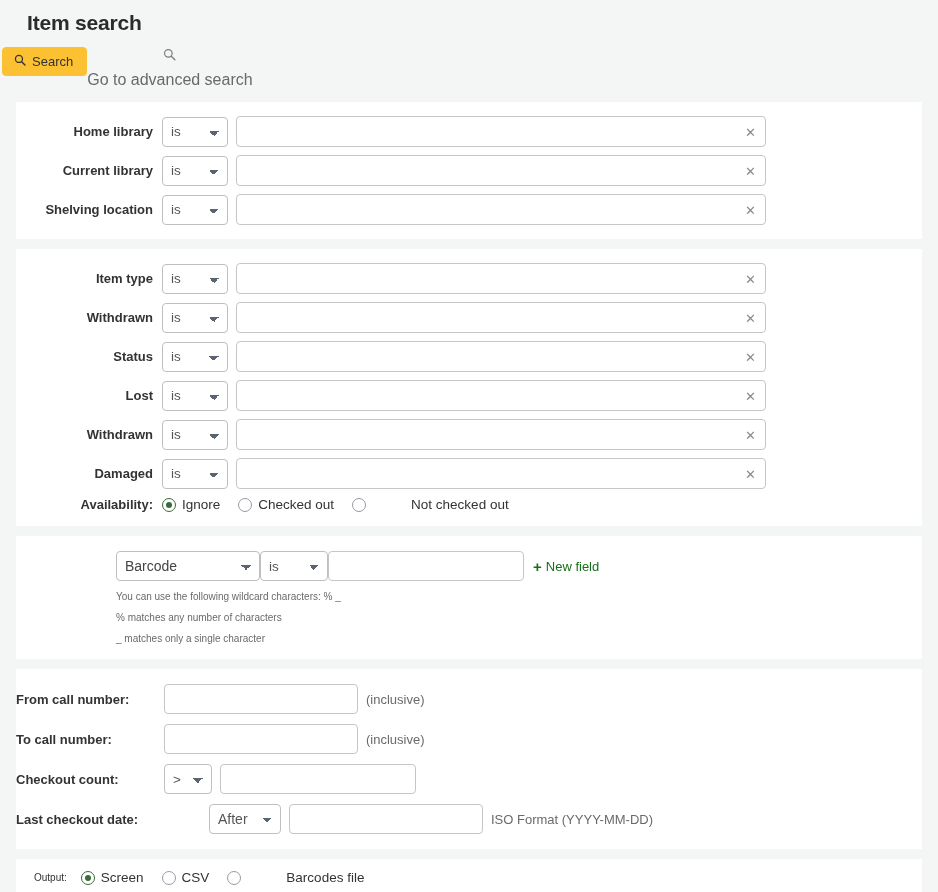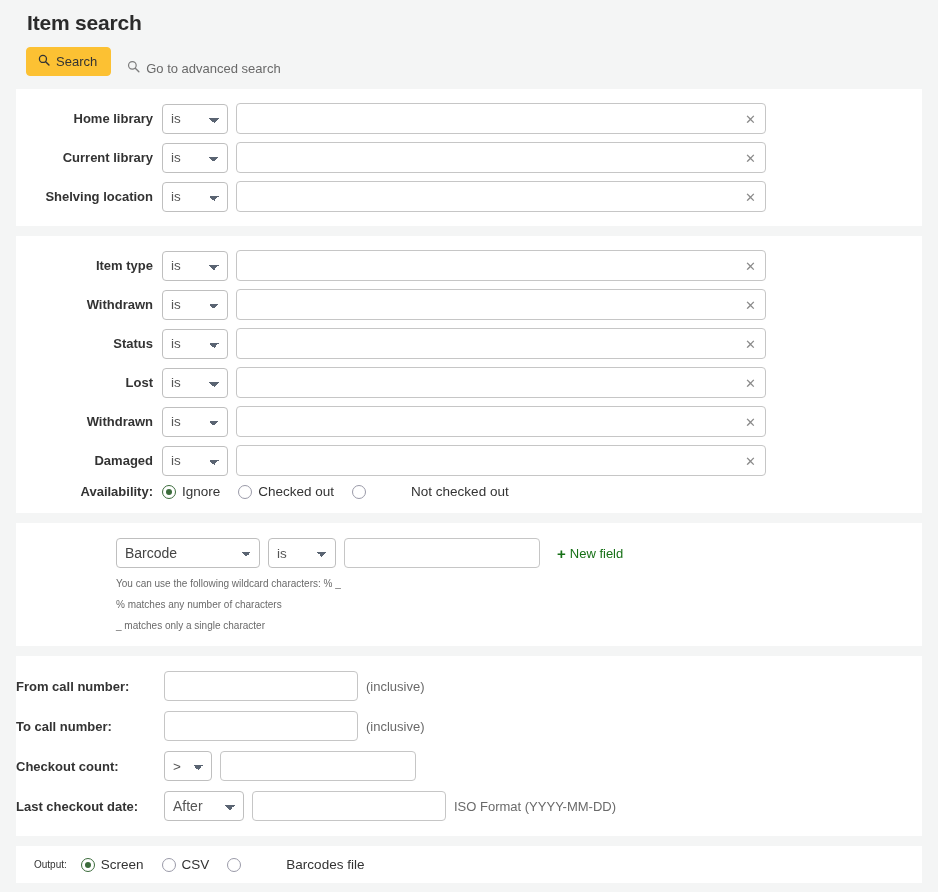--- a/index.html
+++ b/index.html
@@ -18,46 +18,46 @@
   .page-title {
     font-size: 21px;
     font-weight: bold;
     color: #2b2b2b;
     margin: 0;
     padding: 11px 0 0 27px;
     letter-spacing: -0.2px;
   }
   .toolbar {
     display: flex;
-    align-items: flex-end;
-    gap: 16px;
-    padding: 12px 0 13px 26px;
+    align-items: flex-start;
+    padding: 12px 0 13px 2px;
   }
   .btn-search {
     display: inline-flex;
     align-items: center;
     gap: 6px;
     background: #fcc133;
     border: 1px solid #fcc133;
     border-radius: 4px;
     color: #333;
     font-size: 13px;
     font-family: "Liberation Sans", sans-serif;
     padding: 6px 13px 6px 11px;
     cursor: pointer;
     line-height: 1.1;
   }
   .adv-link {
     display: inline-flex;
     align-items: center;
     gap: 6px;
     color: #696969;
-    font-size: 13px;
+    font-size: 16px;
     text-decoration: none;
     cursor: pointer;
+    flex-direction: column;
   }
   .ico { display: inline-block; vertical-align: middle; }
 
   
   .fs {
     background: #ffffff;
     margin: 0 16px 10px 16px;
     border: 0;
     padding: 10px 0 10px 0;
   }
@@ -99,21 +99,21 @@
       calc(100% - 8px) 13px;
     background-size: 5px 5px, 5px 5px;
     background-repeat: no-repeat;
     cursor: pointer;
     outline: none;
   }
   select.op { width: 66px; }
   select.op-mid { width: 68px; }
   select.field-name { width: 144px; font-size: 14px; color: #444; }
   select.tiny { width: 48px; }
-  select.date-op { width: 80px; font-size: 14px; }
+  select.date-op { width: 72px; font-size: 14px; margin-left: 45px; }
 
   
   input[type="text"] {
     font-family: "Liberation Sans", sans-serif;
     font-size: 13px;
     color: #333;
     background: #fff;
     border: 1px solid #c6c6c6;
     border-radius: 4px;
     height: 30px;
@@ -183,21 +183,20 @@
     left: 50%; top: 50%;
     transform: translate(-50%,-50%);
     width: 6px; height: 6px;
     border-radius: 50%;
     background: #3b6b3b;
   }
 
   
   .fs-field-row {
     display: flex;
-    gap: 8px;
     padding: 5px 0 5px 100px;
   }
   .new-field {
     display: inline-flex;
     align-items: center;
     gap: 4px;
     color: #177017;
     font-size: 13px;
     text-decoration: none;
     margin-left: 9px;

